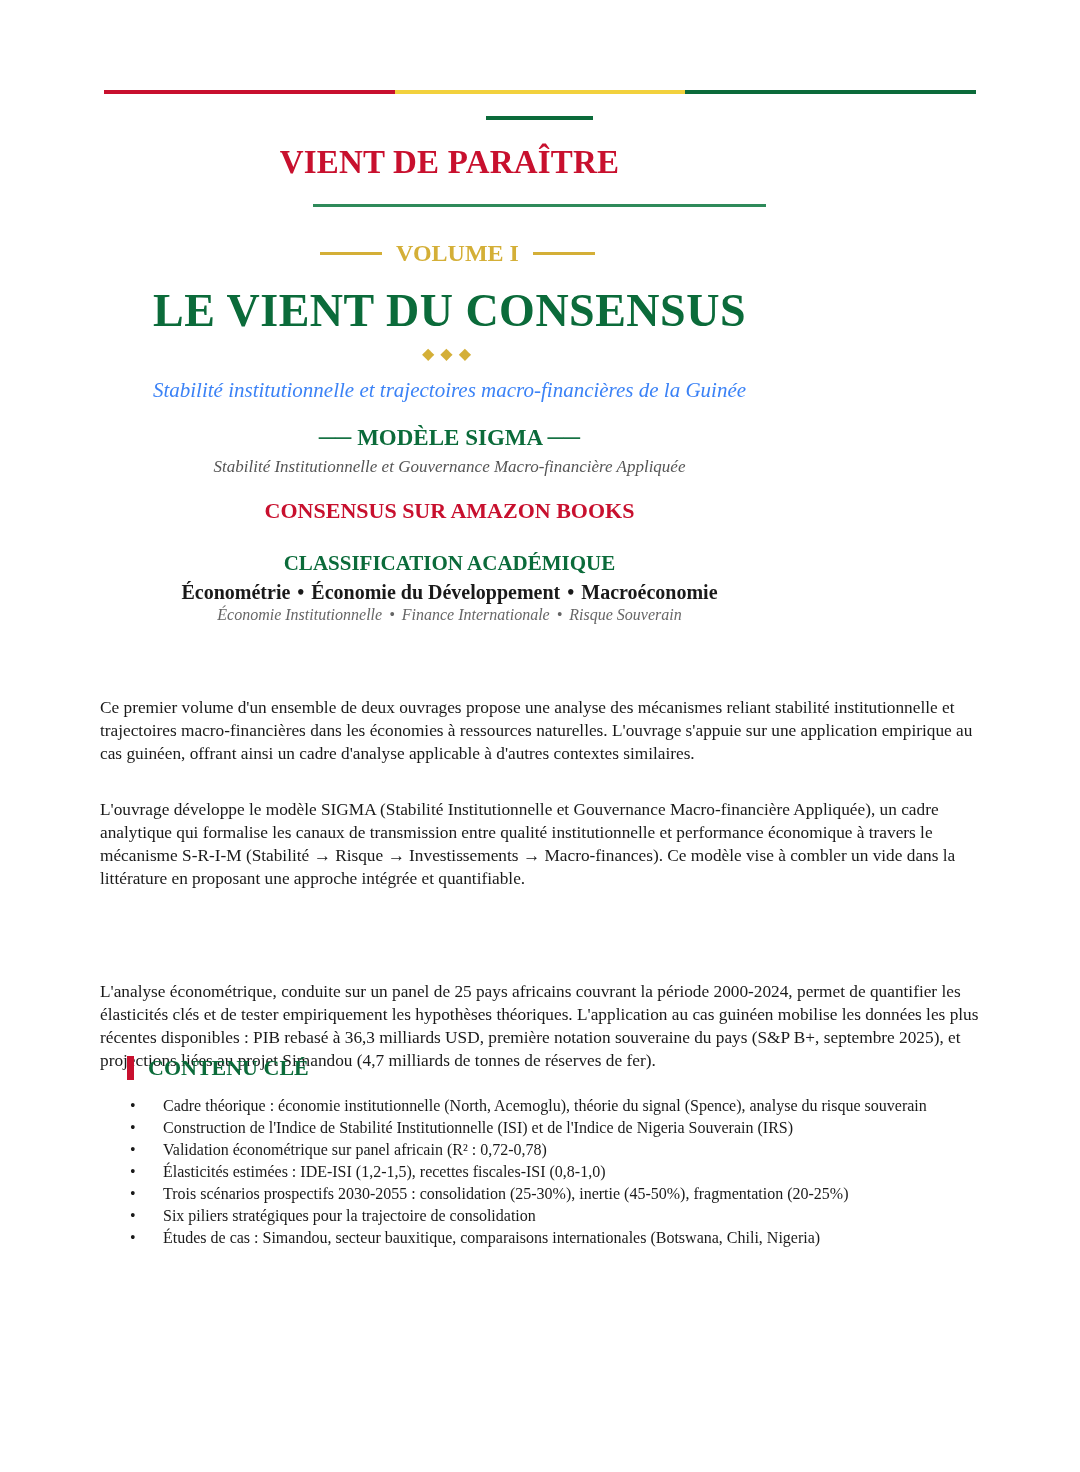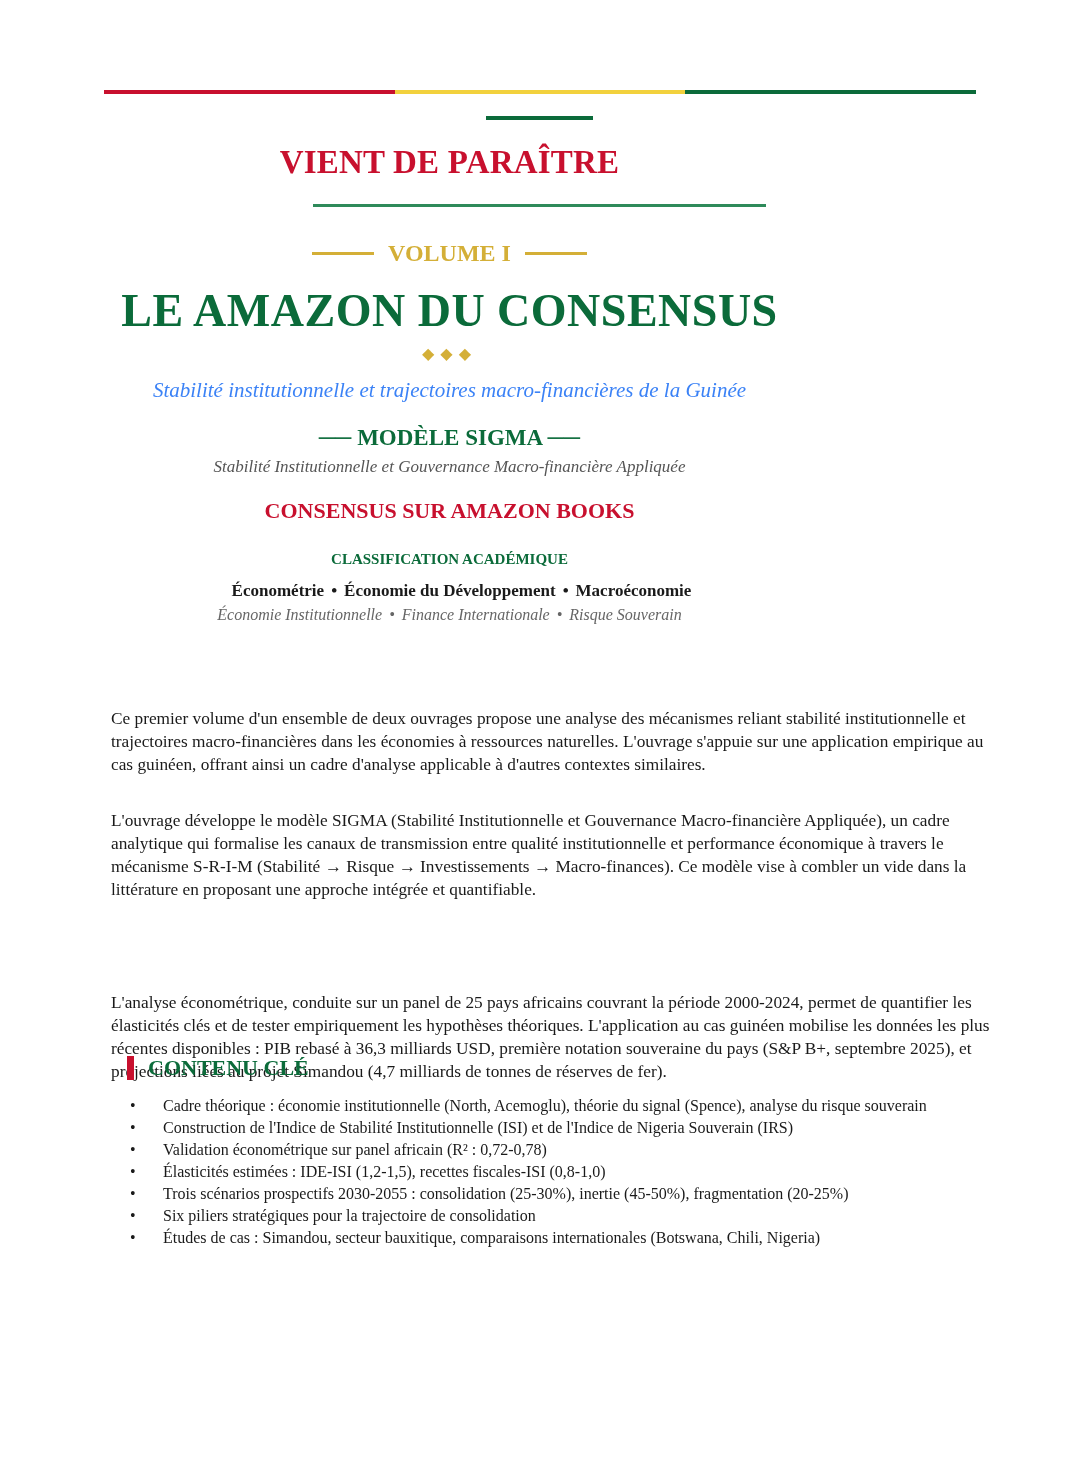--- a/index.html
+++ b/index.html
@@ -11,42 +11,42 @@
   .flagbar span { flex:1; height:4px; }
   .flagbar .red { background:#c8102e; }
   .flagbar .yellow { background:#f2d13d; }
   .flagbar .green { background:#0b6b3a; }
   .flagbar-short { position:absolute; left:486px; top:116px; width:107px; height:4px; background:#0b6b3a; }
 
   .center { position:absolute; left:0; width:899px; text-align:center; }
   .vient { top:144px; font-size:33px; font-weight:bold; color:#c8102e; letter-spacing:0.2px; }
   .vient-rule { position:absolute; left:313px; top:204px; width:453px; height:3px; background:#2e8a5a; }
 
-  .volume { top:240px; font-size:24px; font-weight:bold; color:#d4af37; display:flex; justify-content:center; align-items:center; gap:14px; }
+  .volume { top:240px; font-size:24px; font-weight:bold; color:#d4af37; display:flex; justify-content:center; align-items:center; gap:14px;padding-left:8px; }
   .volume .dash { display:inline-block; width:62px; height:3px; background:#d4af37; }
   .title { top:284px; font-size:46px; font-weight:bold; color:#0b6b3a; letter-spacing:0.5px; }
   .diamonds { top:344px; font-size:16px; color:#d4af37; letter-spacing:6px; }
   .subtitle { top:378px; font-size:21px; font-style:italic; color:#3b82f6; }
 
   .sigma { top:425px; font-size:23px; font-weight:bold; color:#0b6b3a; }
   .sigma-sub { top:457px; font-size:17px; font-style:italic; color:#555555; }
   .amazon { top:498px; font-size:22px; font-weight:bold; color:#c8102e; }
 
-  .classif { top:551px; font-size:15px; font-weight:bold; color:#0b6b3a; }
-  .classif-main { top:581px; font-size:17px; font-weight:bold; color:#1a1a1a;padding-left:12px; }
+  .classif { top:551px; font-size:21px; font-weight:bold; color:#0b6b3a; }
+  .classif-main { top:581px; font-size:20px; font-weight:bold; color:#1a1a1a; }
   .classif-sec { top:606px; font-size:16px; font-style:italic; color:#666666; }
   .sep { margin:0 7px; }
 
   .section-head { position:absolute; left:100px; display:flex; align-items:center; }
   .section-head .bar { width:7px; height:24px; background:#c8102e; margin-right:14px; }
   .section-head .h { font-size:22px; font-weight:bold; color:#0b6b3a; }
   .sh1 { top:655px; }
   .sh2 { top:1055px;margin-left:27px; }
 
-  .para { position:absolute; left:100px; width:890px; font-size:17.3px; line-height:23px; color:#1a1a1a; margin:11px; }
+  .para { position:absolute; left:100px; width:890px; font-size:17.3px; line-height:23px; color:#1a1a1a; margin:0; }
   .p1 { top:696px; }
   .p2 { top:798px; }
   .p3 { top:980px; }
 
   .list { position:absolute; left:128px; top:1096px; width:862px; margin:0; padding:0; list-style:none; font-size:16px; line-height:20.5px; }
   .list li { position:relative; padding-left:35px; margin-bottom:1.5px; }
   .list li .bullet { position:absolute; left:2px; top:0; }
 </style>
 </head>
 <body>
@@ -62,21 +62,21 @@
 
   <div class="center vient">VIENT DE PARAÎTRE</div>
   <div class="vient-rule"></div>
 
   <div class="center volume">
     <span class="dash"></span>
     <span>VOLUME I</span>
     <span class="dash"></span>
   </div>
 
-  <div class="center title">LE AMAZON DU CONSENSUS</div>
+  <div class="center title">LE VIENT DU CONSENSUS</div>
   <div class="center diamonds">◆◆◆</div>
   <div class="center subtitle">Stabilité institutionnelle et trajectoires macro-financières de la Guinée</div>
 
   <div class="center sigma">── MODÈLE SIGMA ──</div>
   <div class="center sigma-sub">Stabilité Institutionnelle et Gouvernance Macro-financière Appliquée</div>
   <div class="center amazon">CONSENSUS SUR AMAZON BOOKS</div>
 
   <div class="center classif">CLASSIFICATION ACADÉMIQUE</div>
   <div class="center classif-main">
     <span>Économétrie</span><span class="sep">•</span><span>Économie du Développement</span><span class="sep">•</span><span>Macroéconomie</span>

